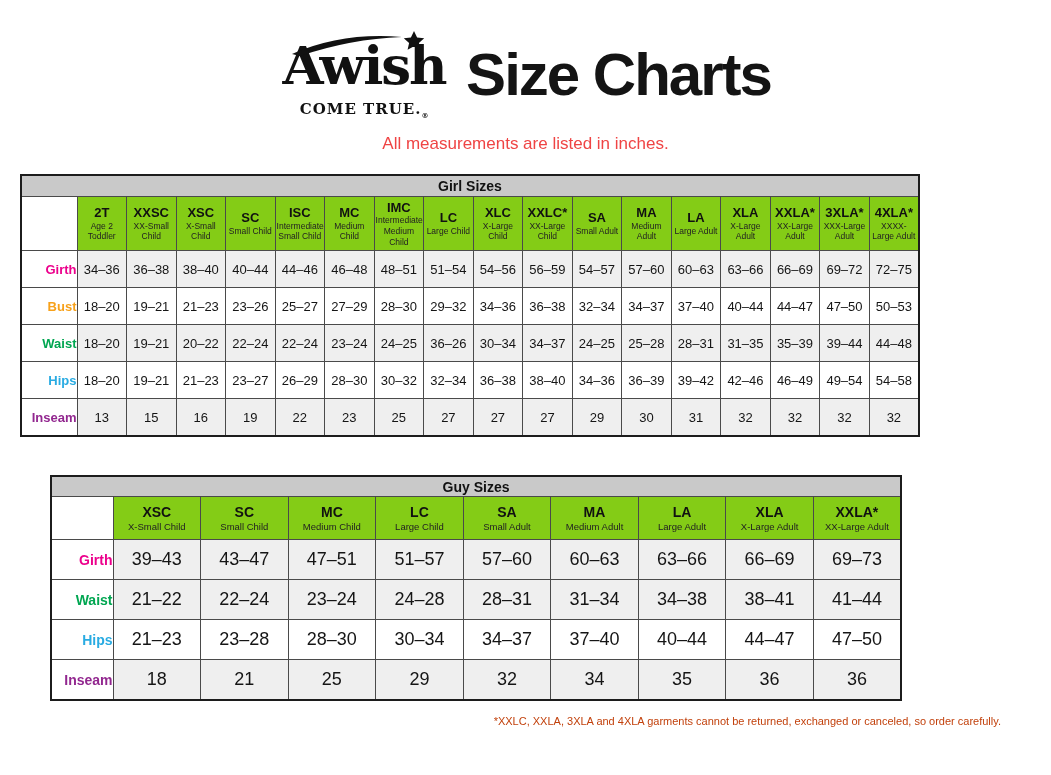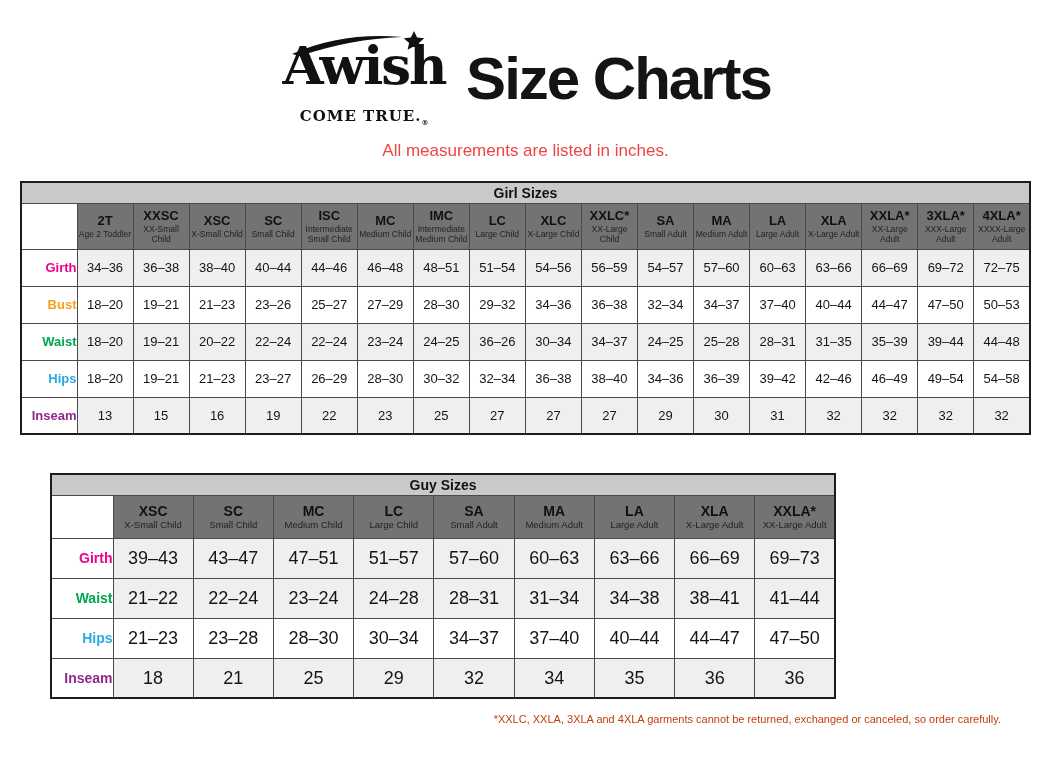--- a/index.html
+++ b/index.html
@@ -16,48 +16,48 @@
     gap: 18px; padding-top: 30px;
   }
   .logo { position: relative; width: 168px; text-align: center; padding-top: 10px; }
   .logo-word {
     font-family: "DejaVu Serif", serif; font-weight: bold;
     font-size: 53px; line-height: 0.95; letter-spacing: -2px; color: #111;
   }
   .logo-swoosh { position: absolute; top: 0px; left: 10px; pointer-events: none; }
   .logo-tagline {
     font-family: "DejaVu Serif", serif; font-weight: bold;
-    font-size: 15px; letter-spacing: 1px; color: #111; margin-top: 17px;
+    font-size: 15px; letter-spacing: 1px; color: #111; margin-top: 10px;
     white-space: nowrap;
   }
   .logo-tagline .reg { font-size: 7px; vertical-align: sub; letter-spacing: 0; }
   .page-title {
     font-size: 60px; font-weight: bold; letter-spacing: -2px; color: #141414;
     line-height: 1;
   }
   .subtitle { text-align: center; font-size: 17px; margin-top: 14px; color: #ef4444; }
 
   
   table.size-table {
     border-collapse: collapse; table-layout: fixed;
     border: 2px solid #1c1c1c; background: #fff;
   }
   table.size-table th, table.size-table td { border: 1px solid #4a4a4a; }
 
-  table.girl { width: 1011px; margin: 20px 0 0 20px; }
-  table.guy  { width: 786px;  margin: 38px 0 0 50px; }
+  table.girl { width: 900px; margin: 20px 0 0 20px; }
+  table.guy  { width: 852px;  margin: 38px 0 0 50px; }
   table.girl col.label-col { width: 56px; }
   table.guy  col.label-col { width: 62px; }
 
   th.table-title {
     background: #c9c9c9; height: 21px; font-size: 14px; font-weight: bold;
     text-align: center; color: #111; padding: 0;
   }
   th.corner { background: #fff; }
-  th.col-head { background: #737373; vertical-align: middle; padding: 3px 1px; height: 46px; }
+  th.col-head { background: #84cc16; vertical-align: middle; padding: 3px 1px; height: 46px; }
   .col-code { display: block; font-size: 13px; font-weight: bold; color: #111; line-height: 1.2; }
   .col-desc { display: block; font-size: 8.5px; font-weight: normal; color: #222; line-height: 1.25; }
   table.guy th.col-head { height: 43px; }
   table.guy .col-code { font-size: 14px; }
   table.guy .col-desc { font-size: 9.5px; }
 
   th.row-label {
     background: #fff; text-align: right; padding-left: 8px;
     font-size: 13px; font-weight: bold;
   }

